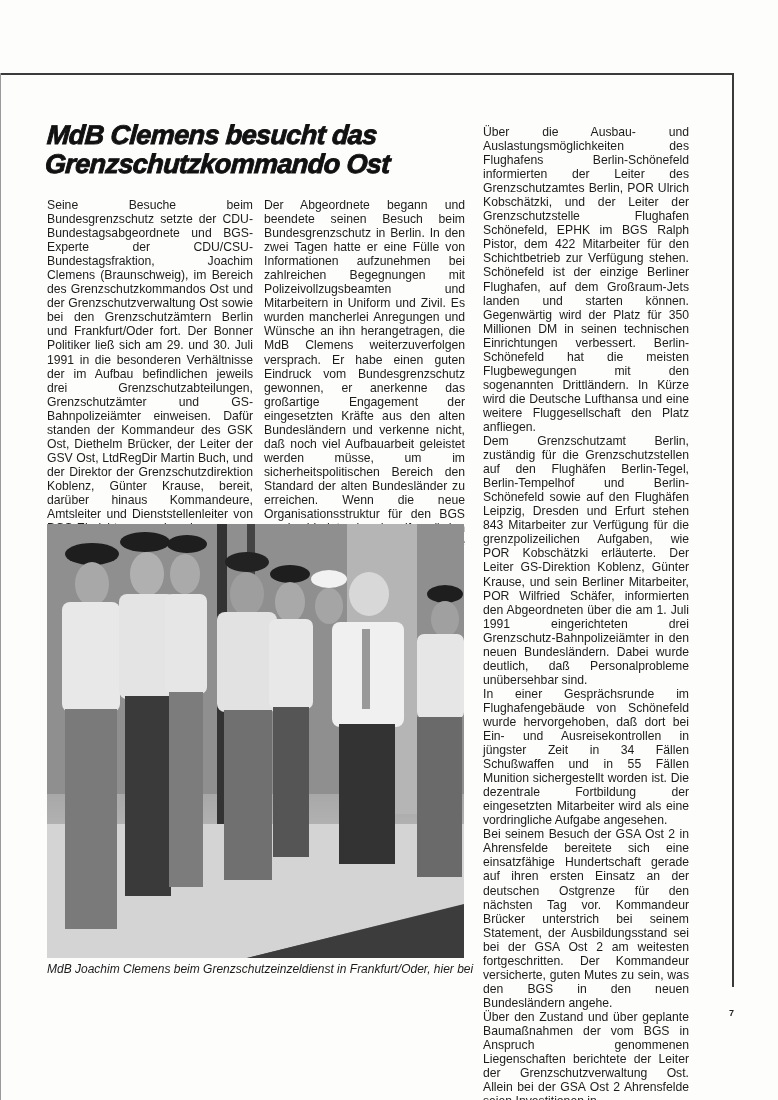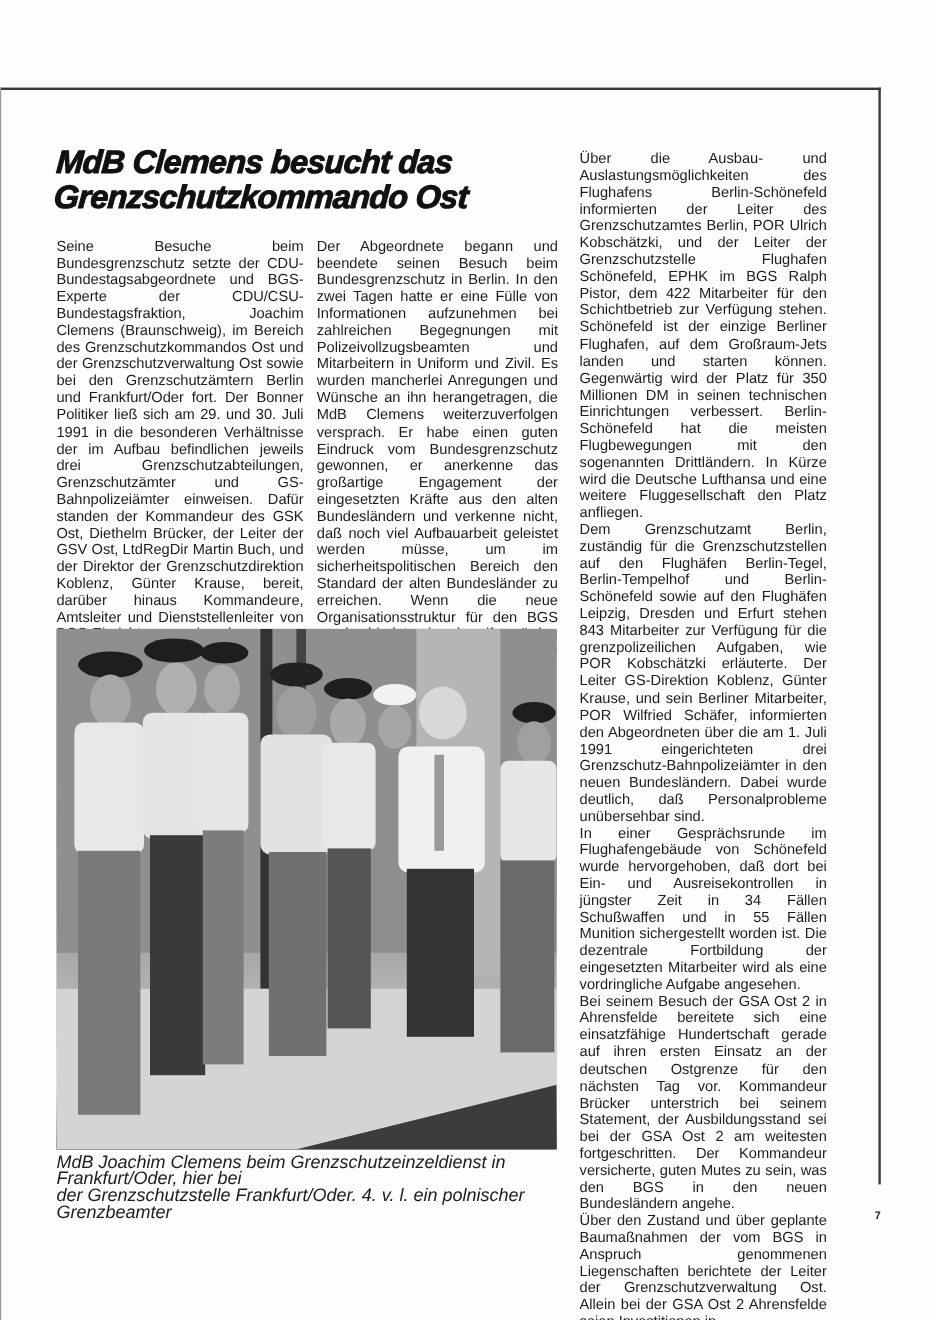--- a/index.html
+++ b/index.html
@@ -47,21 +47,21 @@
       position: absolute; left: 47px; top: 524px; width: 417px; height: 434px;
       background:
         radial-gradient(ellipse 30px 60px at 12% 55%, #cfcfcf, transparent),
         linear-gradient(180deg, #9c9c9c 0%, #8a8a8a 40%, #bdbdbd 78%, #d8d8d8 88%, #4a4a4a 100%);
       overflow: hidden;
     }
     .photo svg { position: absolute; left: 0; top: 0; width: 100%; height: 100%; }
 
     .caption {
       position: absolute; left: 47px; top: 962px; width: 430px;
-      font-style: italic; font-size: 15px; line-height: 14px;
+      font-style: italic; font-size: 12px; line-height: 14px;
       color: #1c1c1c;
     }
     .page-number {
       position: absolute; left: 729px; top: 1008px;
       font-size: 9px; font-weight: bold; color: #222;
     }
   </style>
 </head>
 <body>
 
@@ -147,16 +147,15 @@
         <ellipse cx="398" cy="95" rx="14" ry="18" fill="#a0a0a0"></ellipse>
         <rect x="370" y="110" width="47" height="85" rx="7" fill="#e6e6e6"></rect>
         <rect x="370" y="193" width="45" height="160" fill="#6a6a6a"></rect>
       </g>
     </g>
   </svg>
 </div>
 
 <div class="caption">
   <span>MdB Joachim Clemens beim Grenzschutzeinzeldienst in Frankfurt/Oder, hier bei</span><br>
-  <span>der Grenzschutzstelle Frankfurt/Oder. 4. v. l. ein polnischer Grenzbeamter</span>
 </div>
 
 <div class="page-number">7</div>
 
 </body></html>

